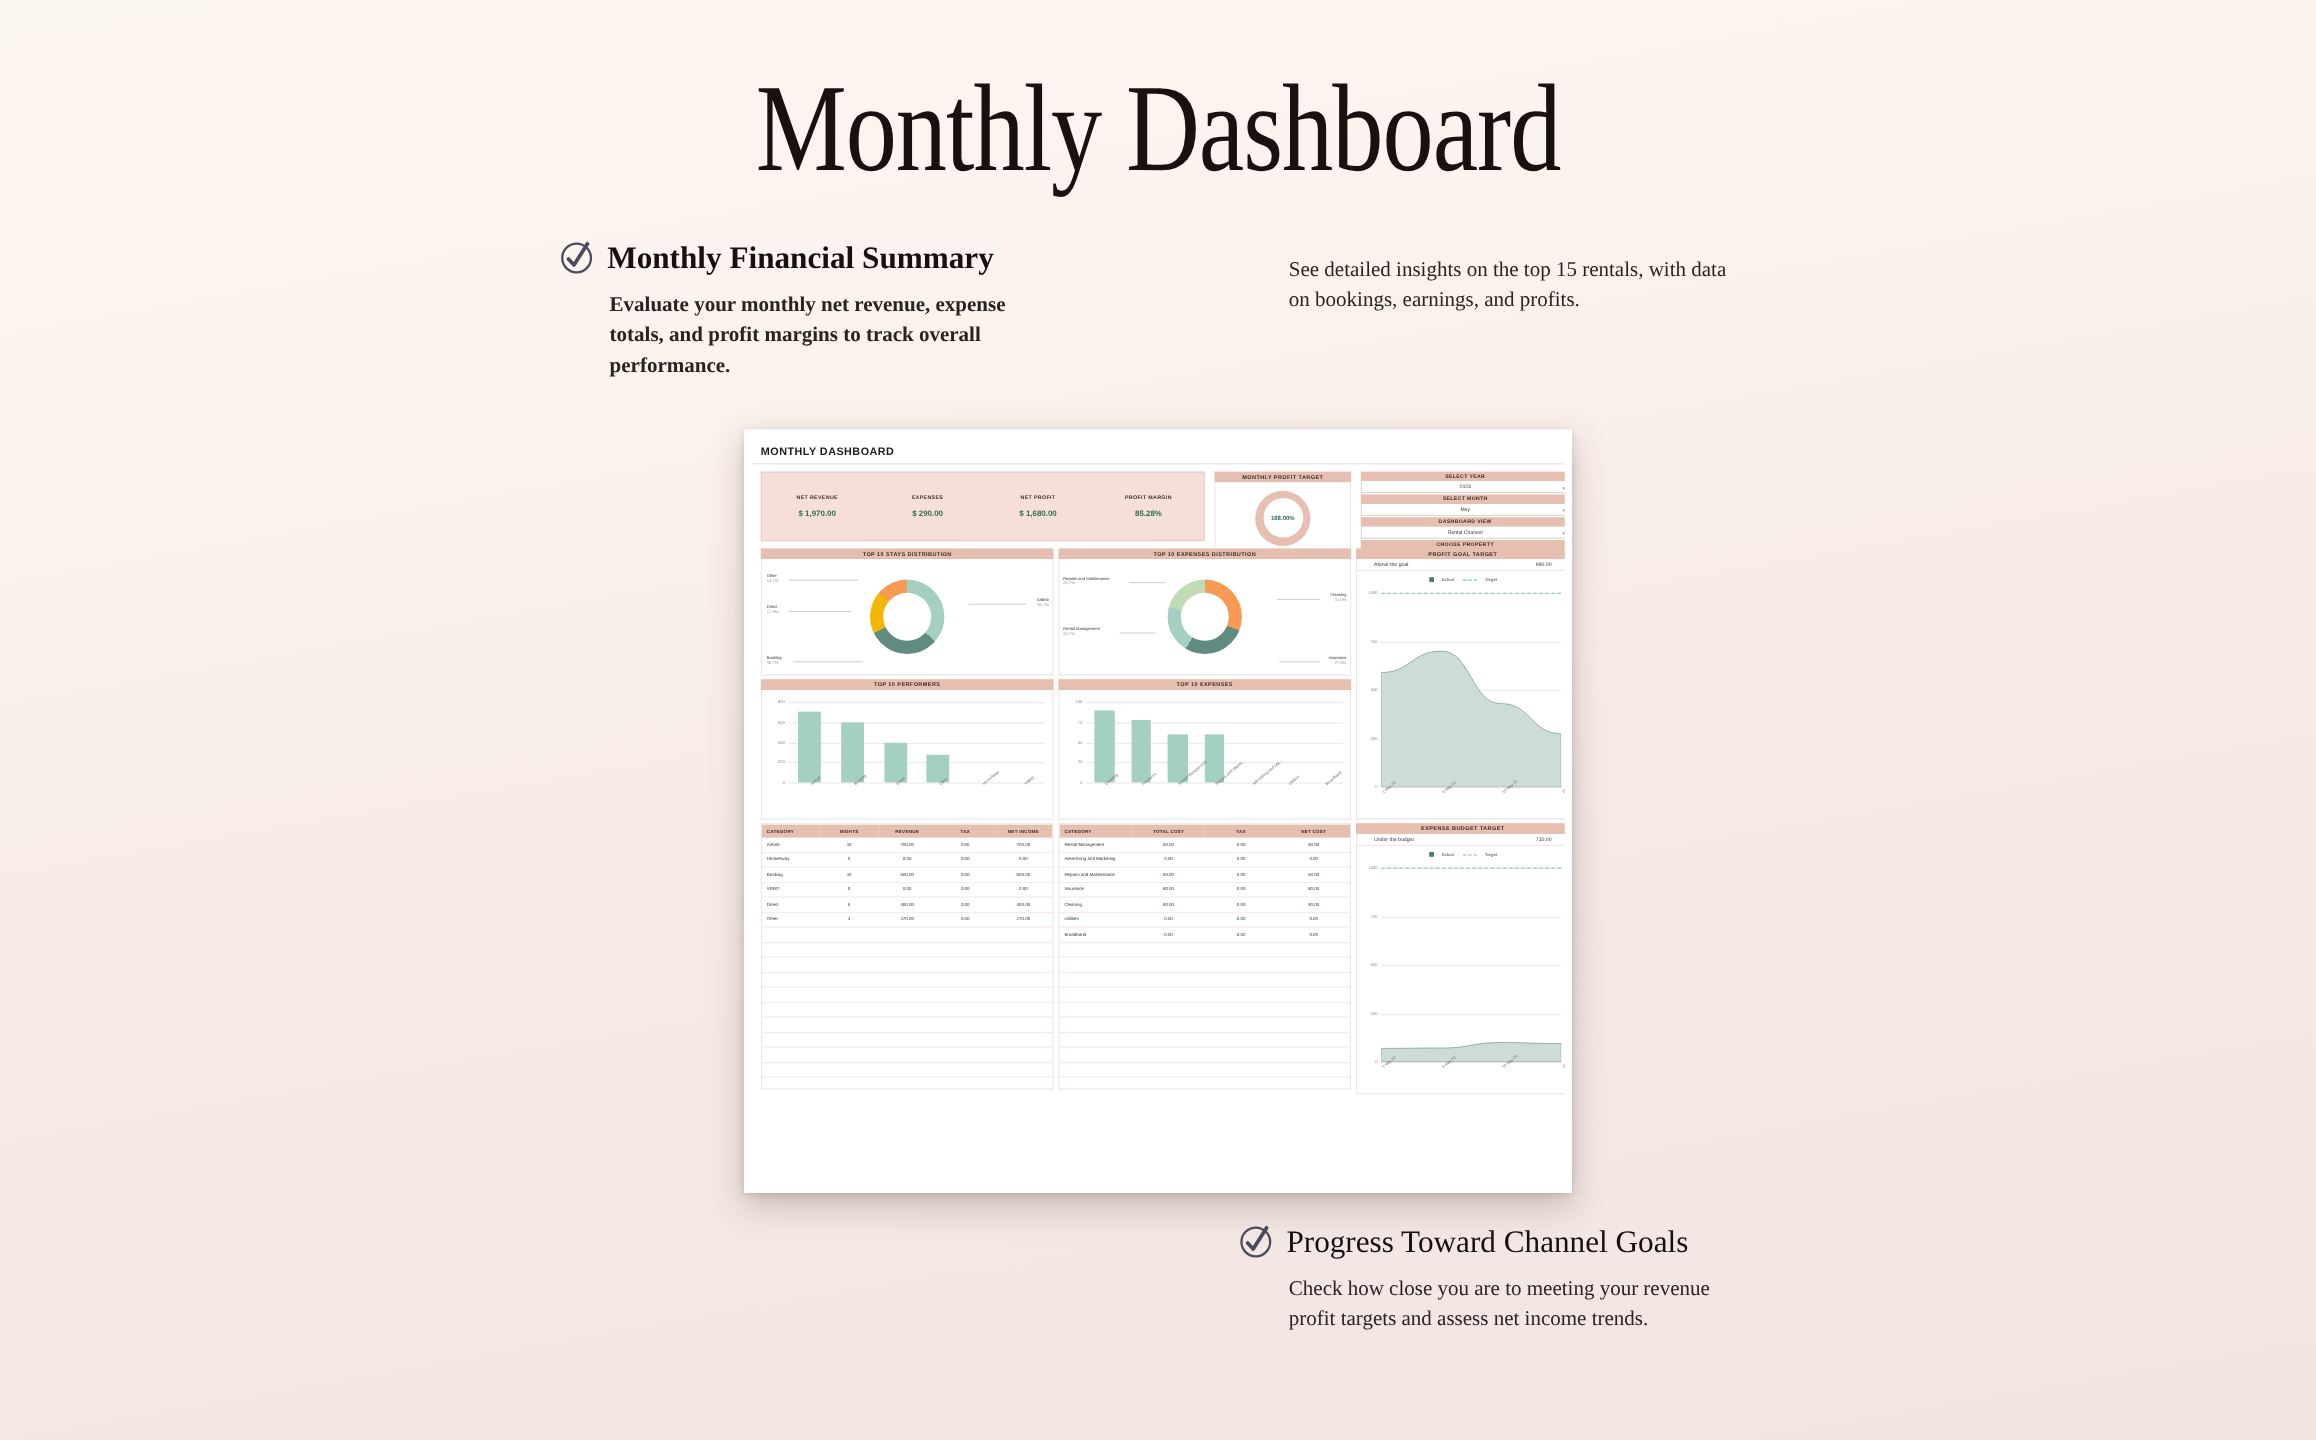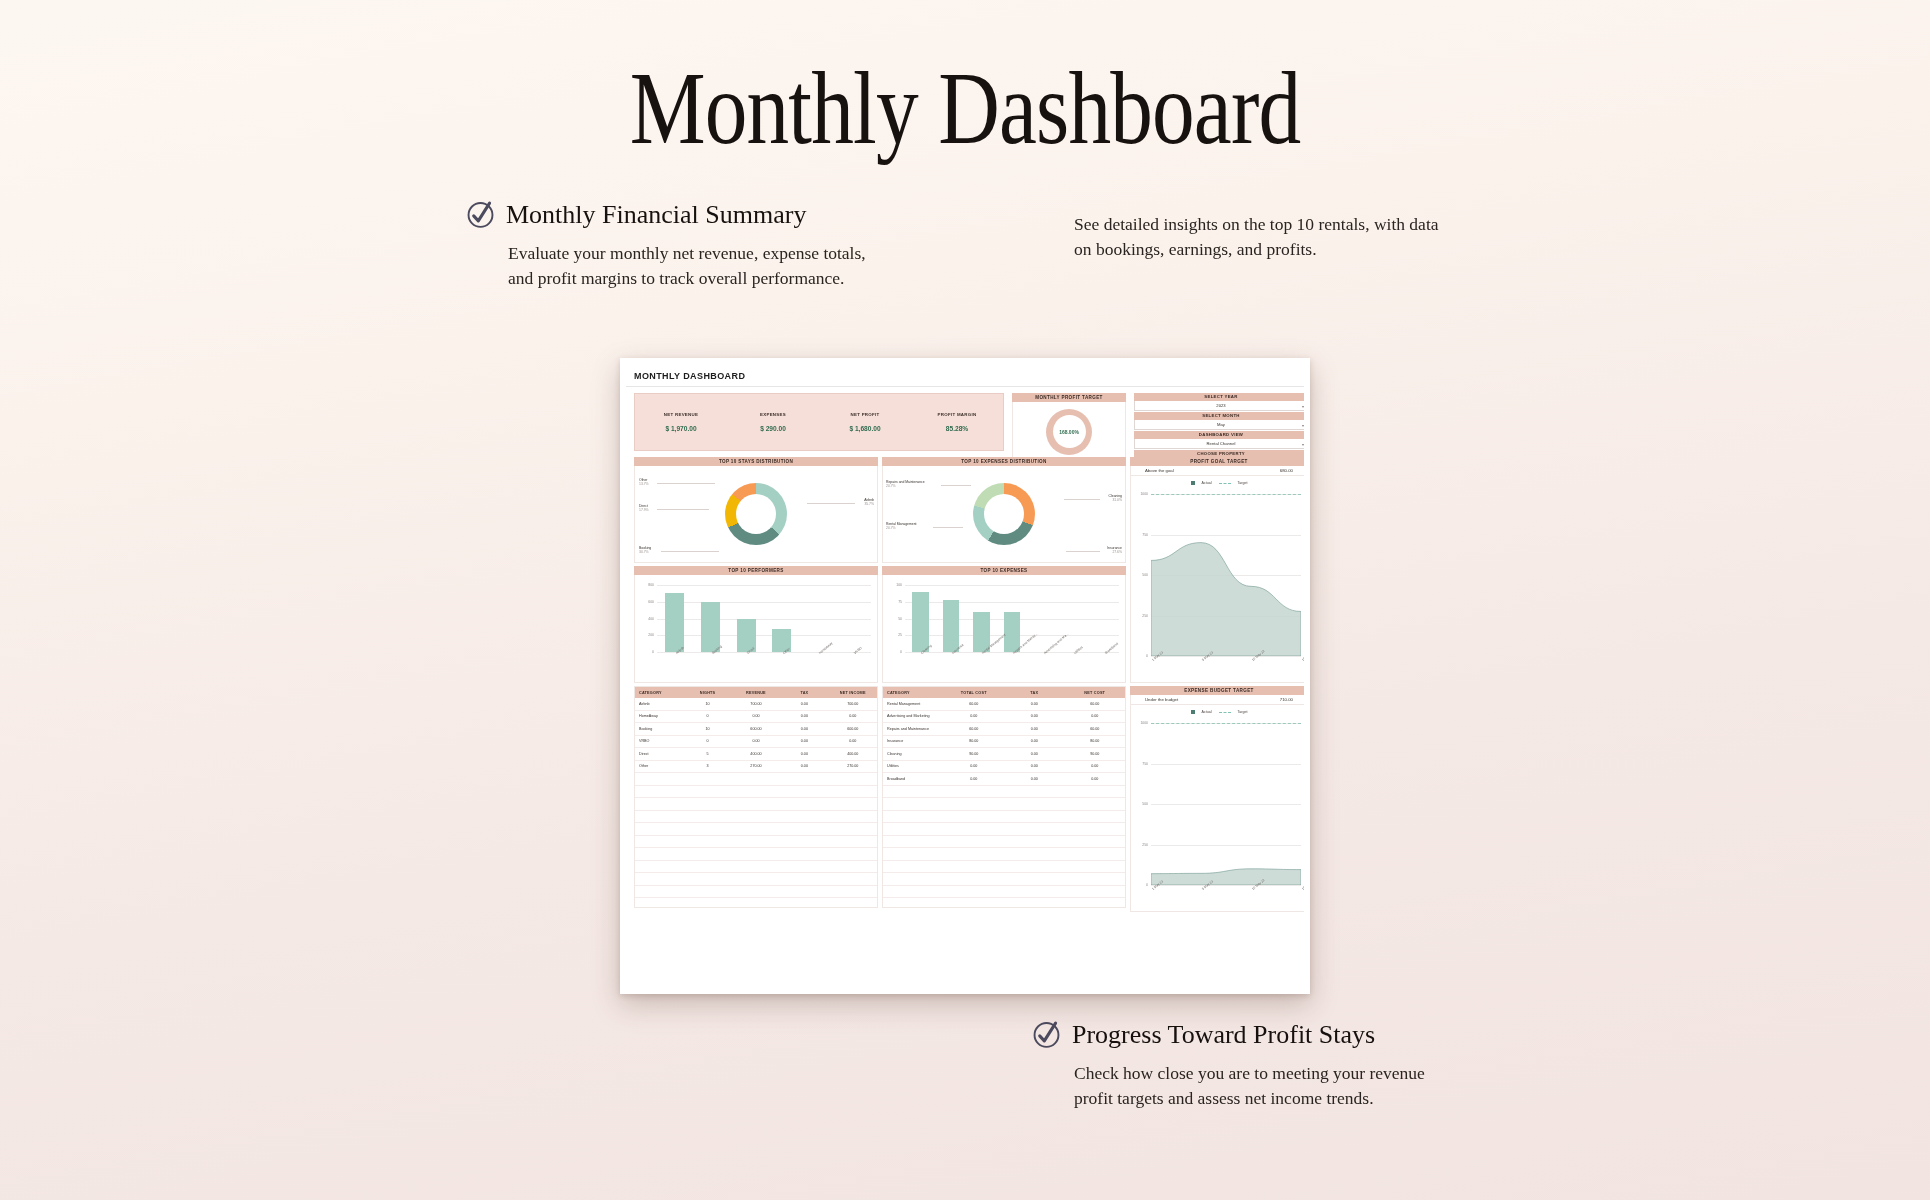--- a/index.html
+++ b/index.html
@@ -14,21 +14,21 @@
     position:absolute;top:48px;left:0;width:100%;
     text-align:center;
     font-family:"Liberation Serif",serif;
     font-size:104px;font-weight:400;color:#17120f;
     letter-spacing:-1px;
     transform:scaleX(0.82);
   }
   .feature{
     position:absolute;width:430px;
   }
-  .feature.f1{left:466px;top:200px;}
+  .feature.f1{left:466px;top:200px;font-weight:bold;}
   .feature.f2{left:1032px;top:200px;}
   .feature.f3{left:466px;top:1020px;}
   .feature.f4{left:1032px;top:1020px;}
   .feat-head{display:flex;align-items:center;gap:11px;}
   .check-icon{flex:0 0 auto;width:29px;height:29px;display:block;}
   .feat-title{
     font-size:26px;color:#16110e;font-family:"Liberation Serif",serif;
     line-height:1;white-space:nowrap;
   }
   .feat-desc{
@@ -180,33 +180,33 @@
     <svg class="check-icon" viewBox="0 0 32 32">
       <circle cx="16" cy="16.5" r="13.2" fill="none" stroke="#4b4a5e" stroke-width="2.1"></circle>
       <path d="M8.5 17.5 L13.6 23 L26 3.5" fill="none" stroke="#4b4a5e" stroke-width="3.4" stroke-linecap="round" stroke-linejoin="round"></path>
     </svg>
     <div class="feat-title">Monthly Financial Summary</div>
   </div>
   <div class="feat-desc">Evaluate your monthly net revenue, expense totals, and profit margins to track overall performance.</div>
 </div>
 
 <div class="feature f2">
-  <div class="feat-desc">See detailed insights on the top 10 rentals, with data on bookings, earnings, and profits.</div>
+  <div class="feat-desc">See detailed insights on the top 15 rentals, with data on bookings, earnings, and profits.</div>
 </div>
 
 <div class="feature f3">
 </div>
 
 <div class="feature f4">
   <div class="feat-head">
     <svg class="check-icon" viewBox="0 0 32 32">
       <circle cx="16" cy="16.5" r="13.2" fill="none" stroke="#4b4a5e" stroke-width="2.1"></circle>
       <path d="M8.5 17.5 L13.6 23 L26 3.5" fill="none" stroke="#4b4a5e" stroke-width="3.4" stroke-linecap="round" stroke-linejoin="round"></path>
     </svg>
-    <div class="feat-title">Progress Toward Profit Stays</div>
+    <div class="feat-title">Progress Toward Channel Goals</div>
   </div>
   <div class="feat-desc">Check how close you are to meeting your revenue profit targets and assess net income trends.</div>
 </div>
 
 <div class="shot">
  <div class="sheet">
 
   <div class="sheet-title">MONTHLY DASHBOARD</div>
   <div class="hr-top"></div>
 

